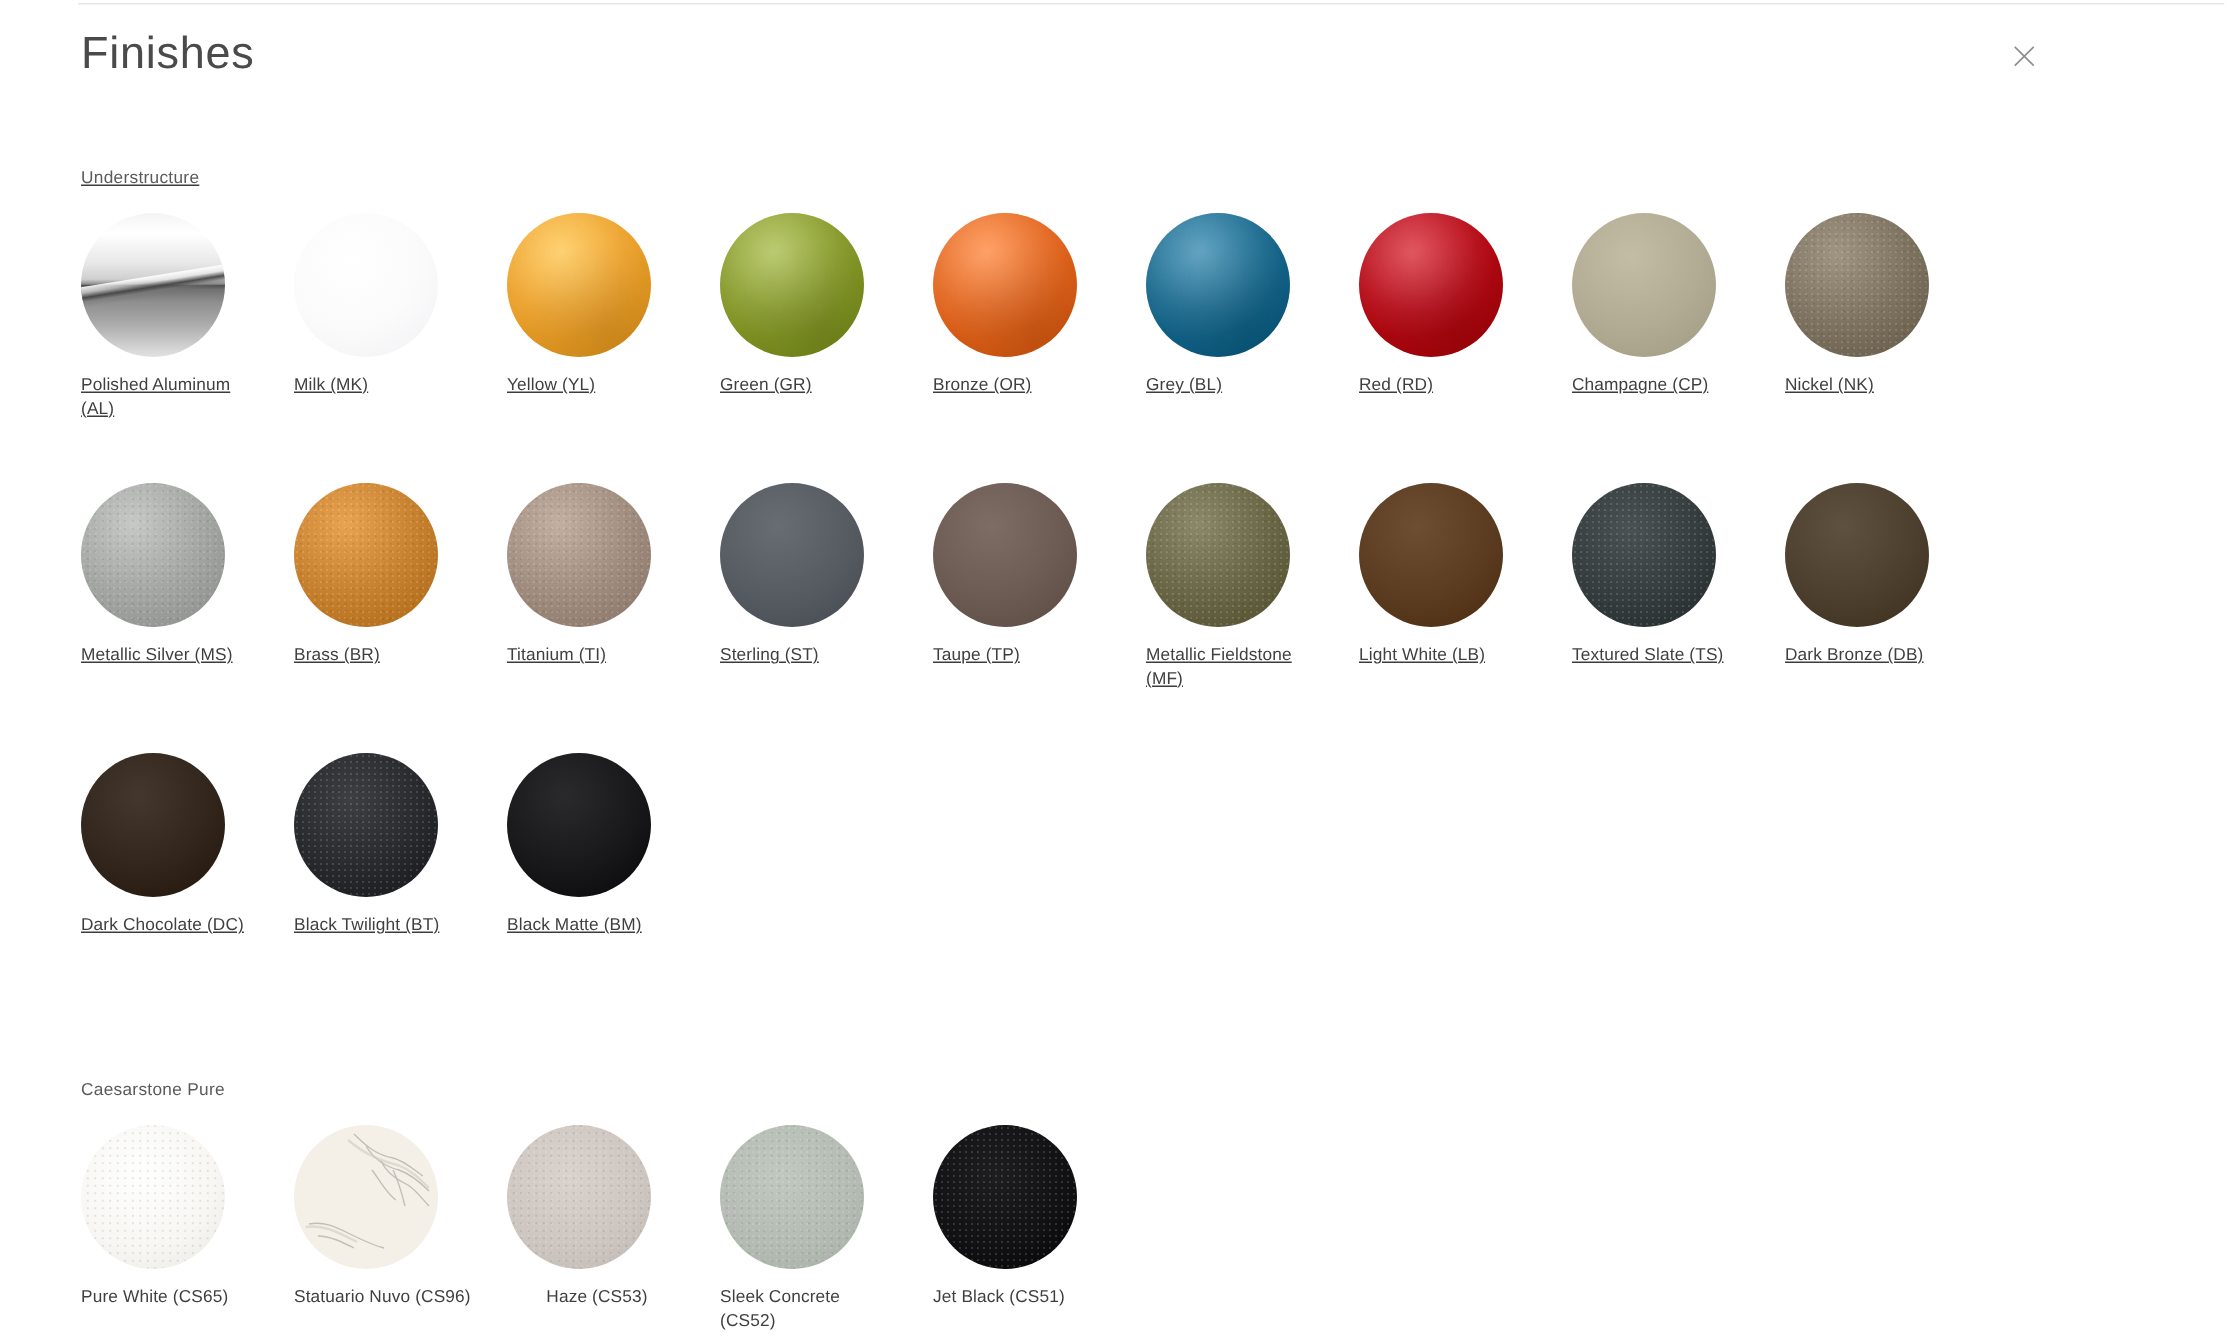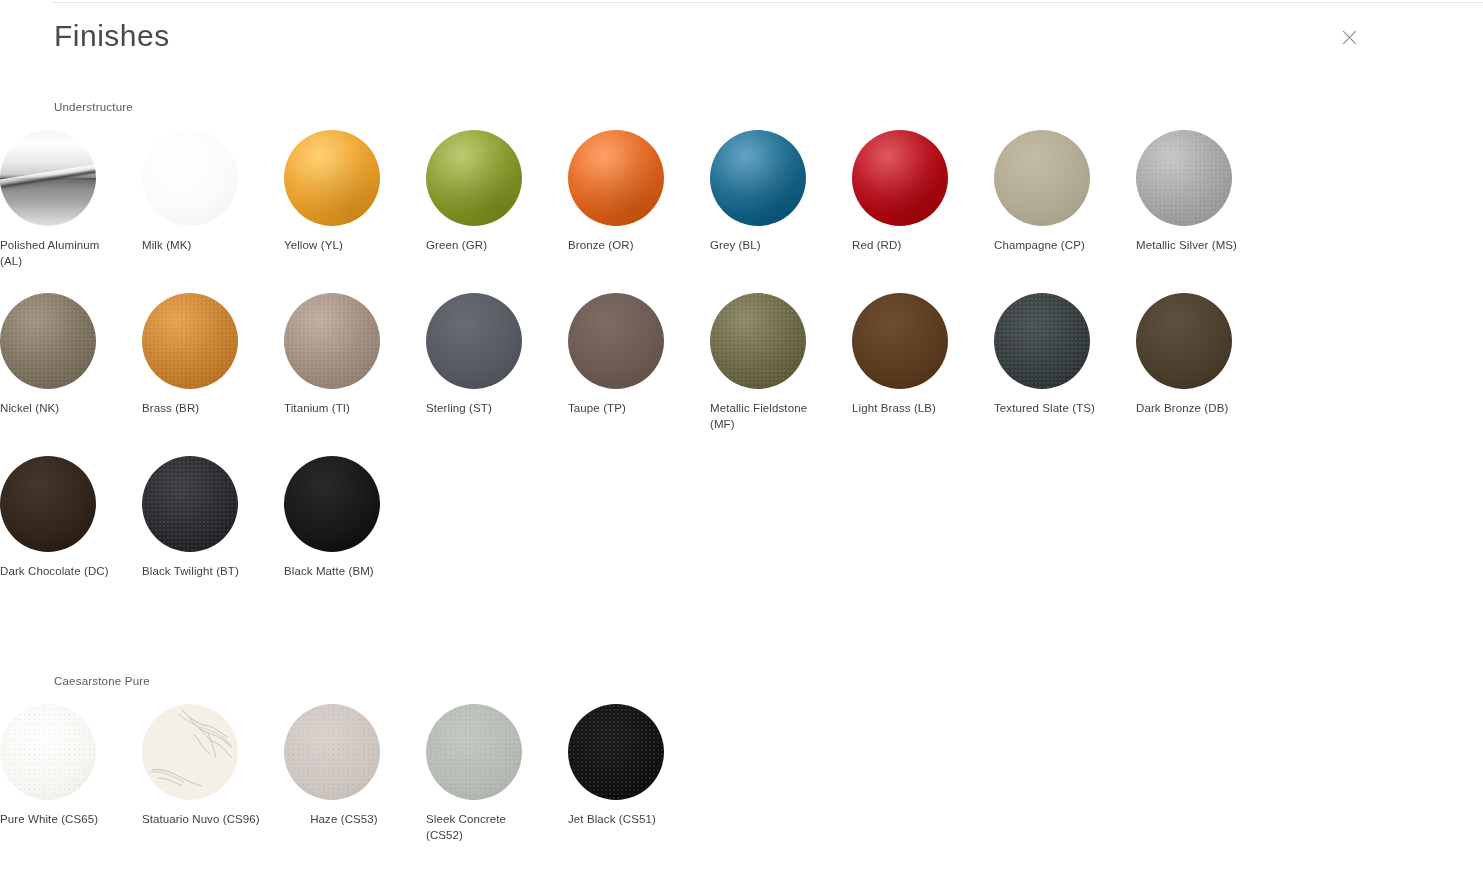--- a/index.html
+++ b/index.html
@@ -76,22 +76,23 @@
     font-size: 11.5px;
     color: #5a5a5a;
     letter-spacing: 0.2px;
     padding-left: 54px;
     line-height: 14px;
   }
 
   .swatch-grid {
     display: grid;
     grid-template-columns: repeat(9, 142px);
+    padding-left: 54px;
     padding-top: 16px;
-    row-gap: 0;
+    row-gap: 17px;
   }
 
   .swatch-cell {
     width: 142px;
     padding-bottom: 0;
   }
 
   .swatch-disc-wrap {
     width: 96px;
     height: 96px;
@@ -178,21 +179,21 @@
     <div class="panel-title">Finishes</div>
     <button class="close-button" aria-label="Close">
       <svg width="15" height="15" viewBox="0 0 15 15" aria-hidden="true">
         <line x1="1.2" y1="1.2" x2="13.8" y2="13.8" stroke="currentColor" stroke-width="1.1"></line>
         <line x1="13.8" y1="1.2" x2="1.2" y2="13.8" stroke="currentColor" stroke-width="1.1"></line>
       </svg>
     </button>
   </div>
 
   <div id="sections-root">
-      <div class="section" style="margin-top: 26px;">
+      <div class="section" style="margin-top: 38px; text-decoration: underline;">
         <div class="section-label">Understructure</div>
         <div class="swatch-grid">
           <div class="swatch-cell" style="margin-bottom: 24px;">
             <div class="swatch-disc-wrap">
               <div class="swatch-disc finish-polished-aluminum" title="Polished Aluminum (AL)"></div>
             </div>
             <div class="swatch-label">Polished Aluminum (AL)</div>
           </div>
           <div class="swatch-cell" style="margin-bottom: 24px;">
             <div class="swatch-disc-wrap">
@@ -231,32 +232,32 @@
             <div class="swatch-label">Red (RD)</div>
           </div>
           <div class="swatch-cell" style="margin-bottom: 24px;">
             <div class="swatch-disc-wrap">
               <div class="swatch-disc" title="Champagne (CP)" style="background: radial-gradient(circle at 40% 30%, #c3bda6 0%, #b1ab94 55%, #9f9982 100%);"></div>
             </div>
             <div class="swatch-label">Champagne (CP)</div>
           </div>
           <div class="swatch-cell" style="margin-bottom: 24px;">
             <div class="swatch-disc-wrap">
+              <div class="swatch-disc texture-grain" title="Nickel (NK)" style="background: radial-gradient(circle at 36% 28%, #9f9582 0%, #7e7461 50%, #625845 100%);"></div>
+            </div>
+            <div class="swatch-label">Nickel (NK)</div>
+          </div>
+          <div class="swatch-cell" style="margin-bottom: 24px;">
+            <div class="swatch-disc-wrap">
               <div class="swatch-disc texture-grain" title="Metallic Silver (MS)" style="background: radial-gradient(circle at 36% 28%, #c5c8c4 0%, #a4a7a3 50%, #888b87 100%);"></div>
             </div>
             <div class="swatch-label">Metallic Silver (MS)</div>
           </div>
           <div class="swatch-cell" style="margin-bottom: 24px;">
             <div class="swatch-disc-wrap">
-              <div class="swatch-disc texture-grain" title="Nickel (NK)" style="background: radial-gradient(circle at 36% 28%, #9f9582 0%, #7e7461 50%, #625845 100%);"></div>
-            </div>
-            <div class="swatch-label">Nickel (NK)</div>
-          </div>
-          <div class="swatch-cell" style="margin-bottom: 24px;">
-            <div class="swatch-disc-wrap">
               <div class="swatch-disc texture-grain" title="Brass (BR)" style="background: radial-gradient(circle at 36% 28%, #e9a350 0%, #c8822f 50%, #ac6613 100%);"></div>
             </div>
             <div class="swatch-label">Brass (BR)</div>
           </div>
           <div class="swatch-cell" style="margin-bottom: 24px;">
             <div class="swatch-disc-wrap">
               <div class="swatch-disc texture-grain" title="Titanium (TI)" style="background: radial-gradient(circle at 36% 28%, #c3afa1 0%, #a28e80 50%, #867264 100%);"></div>
             </div>
             <div class="swatch-label">Titanium (TI)</div>
           </div>
@@ -275,21 +276,21 @@
           <div class="swatch-cell" style="margin-bottom: 24px;">
             <div class="swatch-disc-wrap">
               <div class="swatch-disc texture-grain" title="Metallic Fieldstone (MF)" style="background: radial-gradient(circle at 36% 28%, #8c8969 0%, #6b6848 50%, #4f4c2c 100%);"></div>
             </div>
             <div class="swatch-label">Metallic Fieldstone (MF)</div>
           </div>
           <div class="swatch-cell" style="margin-bottom: 24px;">
             <div class="swatch-disc-wrap">
               <div class="swatch-disc" title="Light Bronze (LB)" style="background: radial-gradient(circle at 40% 30%, #6d4e33 0%, #5b3c21 55%, #492a0f 100%);"></div>
             </div>
-            <div class="swatch-label">Light Brass (LB)</div>
+            <div class="swatch-label">Light White (LB)</div>
           </div>
           <div class="swatch-cell" style="margin-bottom: 24px;">
             <div class="swatch-disc-wrap">
               <div class="swatch-disc texture-grain" title="Textured Slate (TS)" style="background: radial-gradient(circle at 40% 32%, #4b5254 0%, #343b3d 58%, #202729 100%);"></div>
             </div>
             <div class="swatch-label">Textured Slate (TS)</div>
           </div>
           <div class="swatch-cell" style="margin-bottom: 24px;">
             <div class="swatch-disc-wrap">
               <div class="swatch-disc" title="Dark Bronze (DB)" style="background: radial-gradient(circle at 40% 30%, #5e513f 0%, #4c3f2d 55%, #3a2d1b 100%);"></div>

